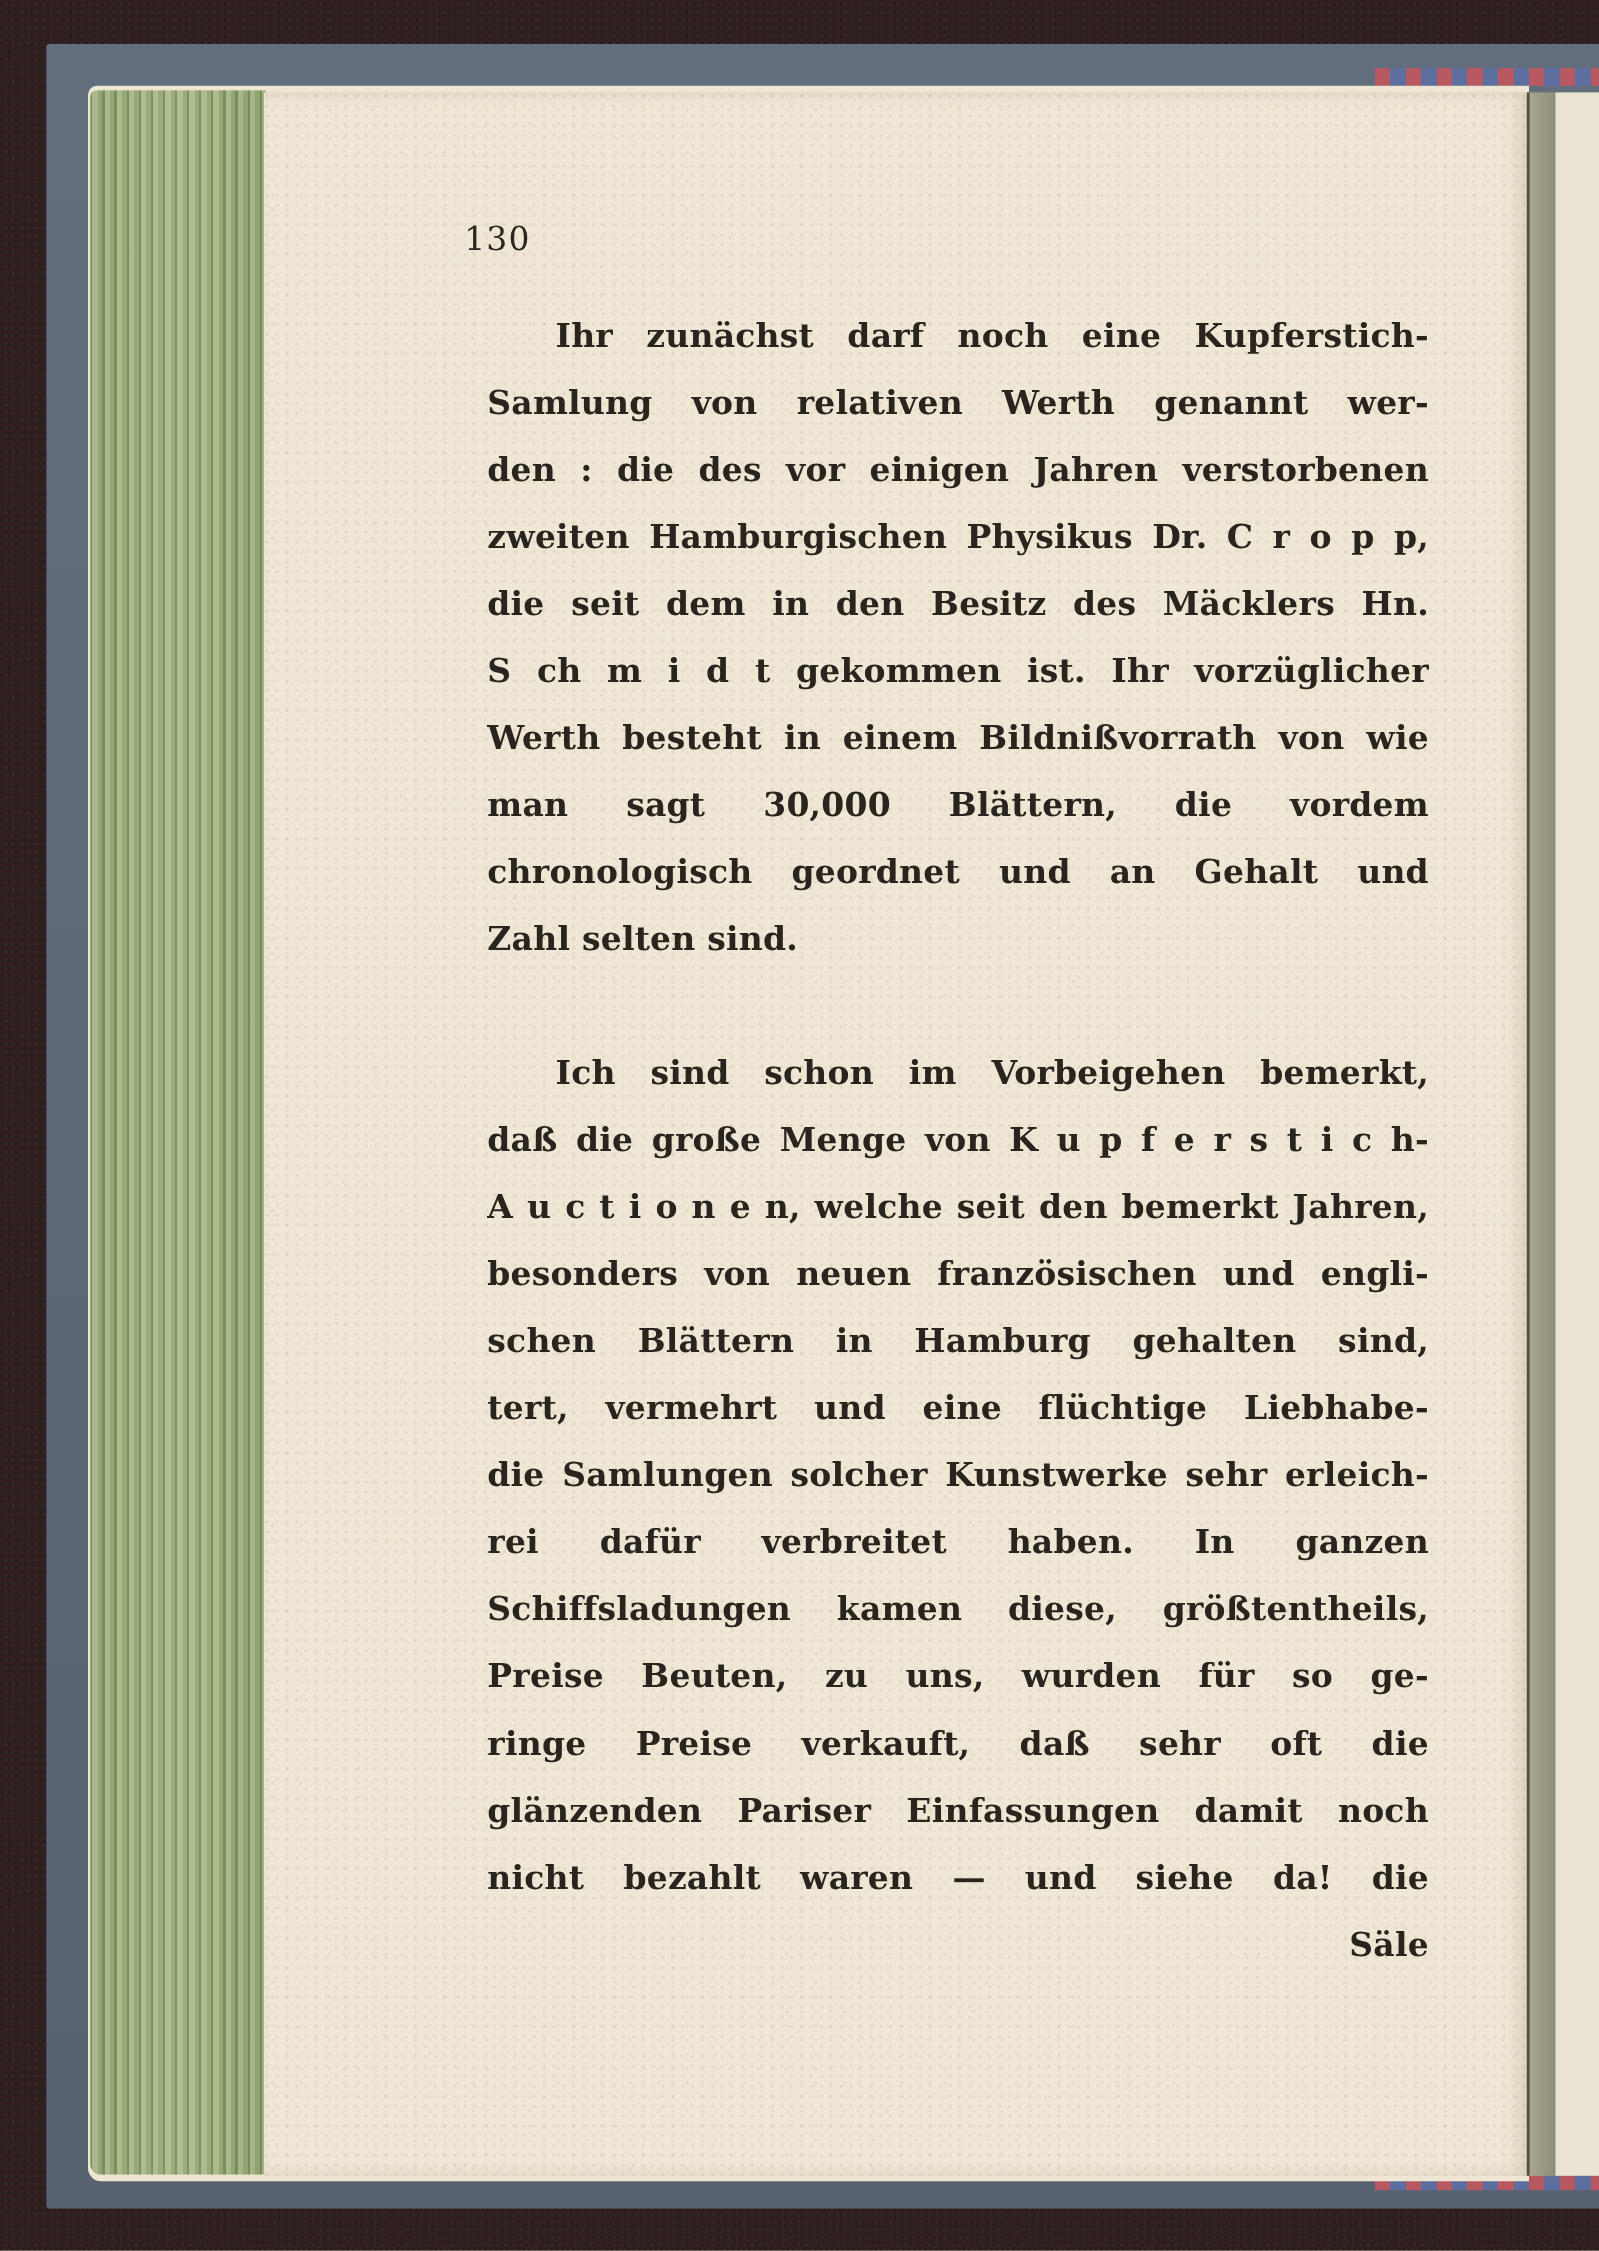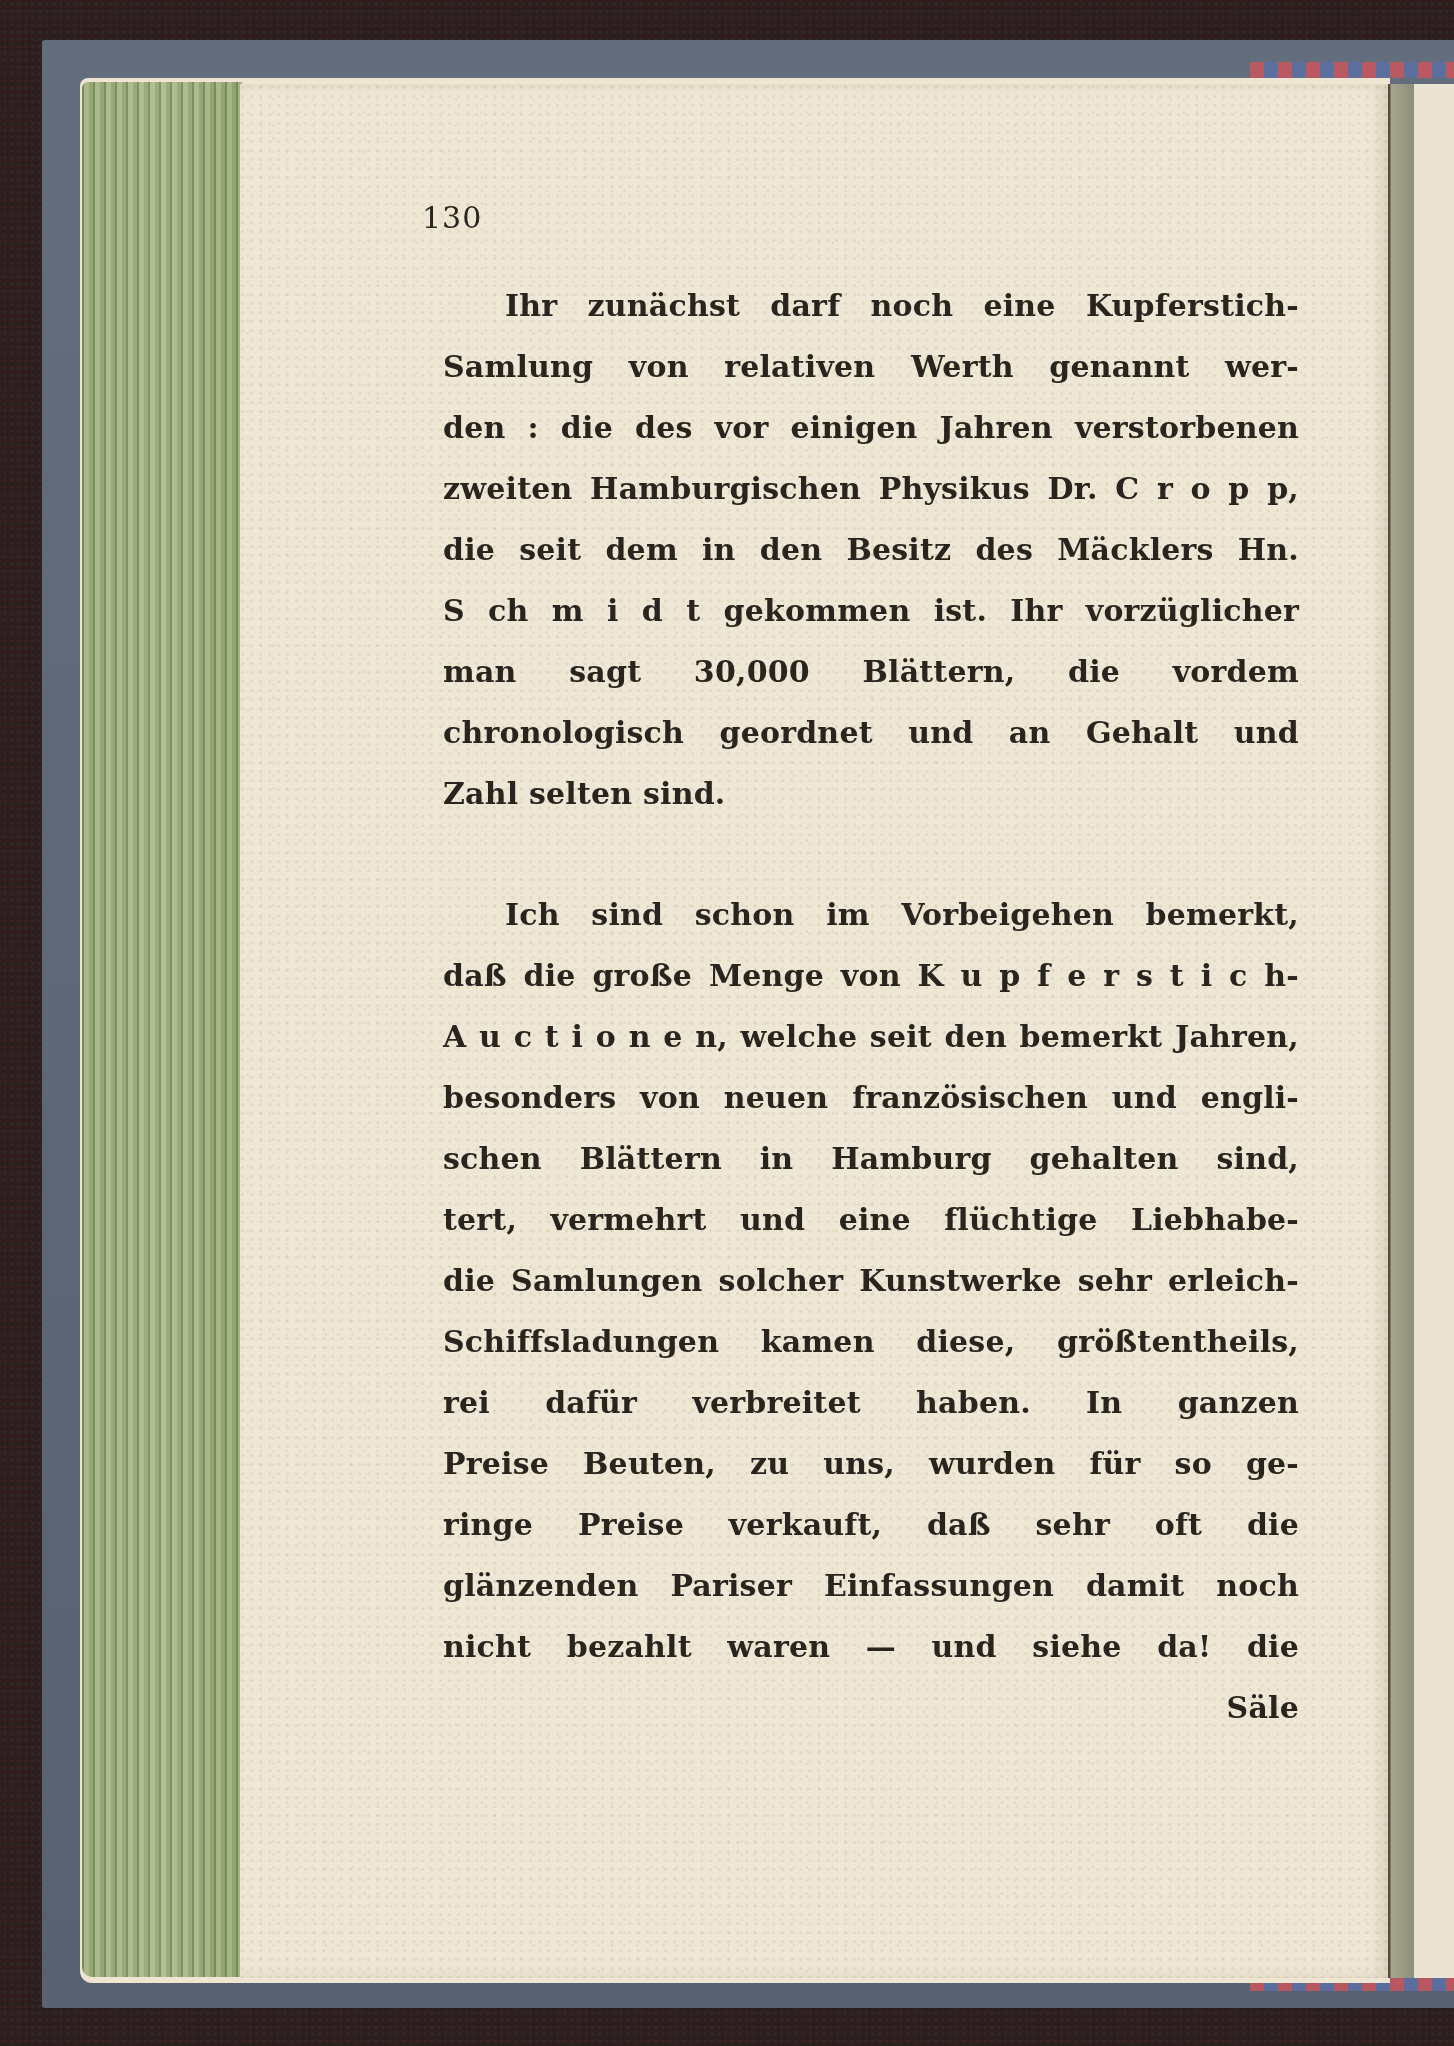--- a/index.html
+++ b/index.html
@@ -88,34 +88,35 @@
 <div class="page-number">130</div>
 
 <div class="text">
   <div>
     <div class="line indent">Ihr zunächst darf noch eine Kupferstich-</div>
     <div class="line">Samlung von relativen Werth genannt wer-</div>
     <div class="line">den : die des vor einigen Jahren verstorbenen</div>
     <div class="line">zweiten Hamburgischen Physikus Dr. C r o p p,</div>
     <div class="line">die seit dem in den Besitz des Mäcklers Hn.</div>
     <div class="line">S ch m i d t gekommen ist. Ihr vorzüglicher</div>
+    <div class="line">Werth besteht in einem Bildnißvorrath von wie</div>
     <div class="line">man sagt 30,000 Blättern, die vordem</div>
     <div class="line">chronologisch geordnet und an Gehalt und</div>
     <div class="line last">Zahl selten sind.</div>
   </div>
   <div class="para-gap"></div>
   <div>
     <div class="line indent">Ich sind schon im Vorbeigehen bemerkt,</div>
     <div class="line">daß die große Menge von K u p f e r s t i c h-</div>
     <div class="line">A u c t i o n e n, welche seit den bemerkt Jahren,</div>
     <div class="line">besonders von neuen französischen und engli-</div>
     <div class="line">schen Blättern in Hamburg gehalten sind,</div>
     <div class="line">tert, vermehrt und eine flüchtige Liebhabe-</div>
     <div class="line">die Samlungen solcher Kunstwerke sehr erleich-</div>
+    <div class="line">rei dafür verbreitet haben. In ganzen</div>
     <div class="line">Schiffsladungen kamen diese, größtentheils,</div>
-    <div class="line">rei dafür verbreitet haben. In ganzen</div>
     <div class="line">Preise Beuten, zu uns, wurden für so ge-</div>
     <div class="line">ringe Preise verkauft, daß sehr oft die</div>
     <div class="line">glänzenden Pariser Einfassungen damit noch</div>
     <div class="line">nicht bezahlt waren — und siehe da! die</div>
   </div>
   <div class="line right">Säle</div>
 </div>
 
 </body></html>

